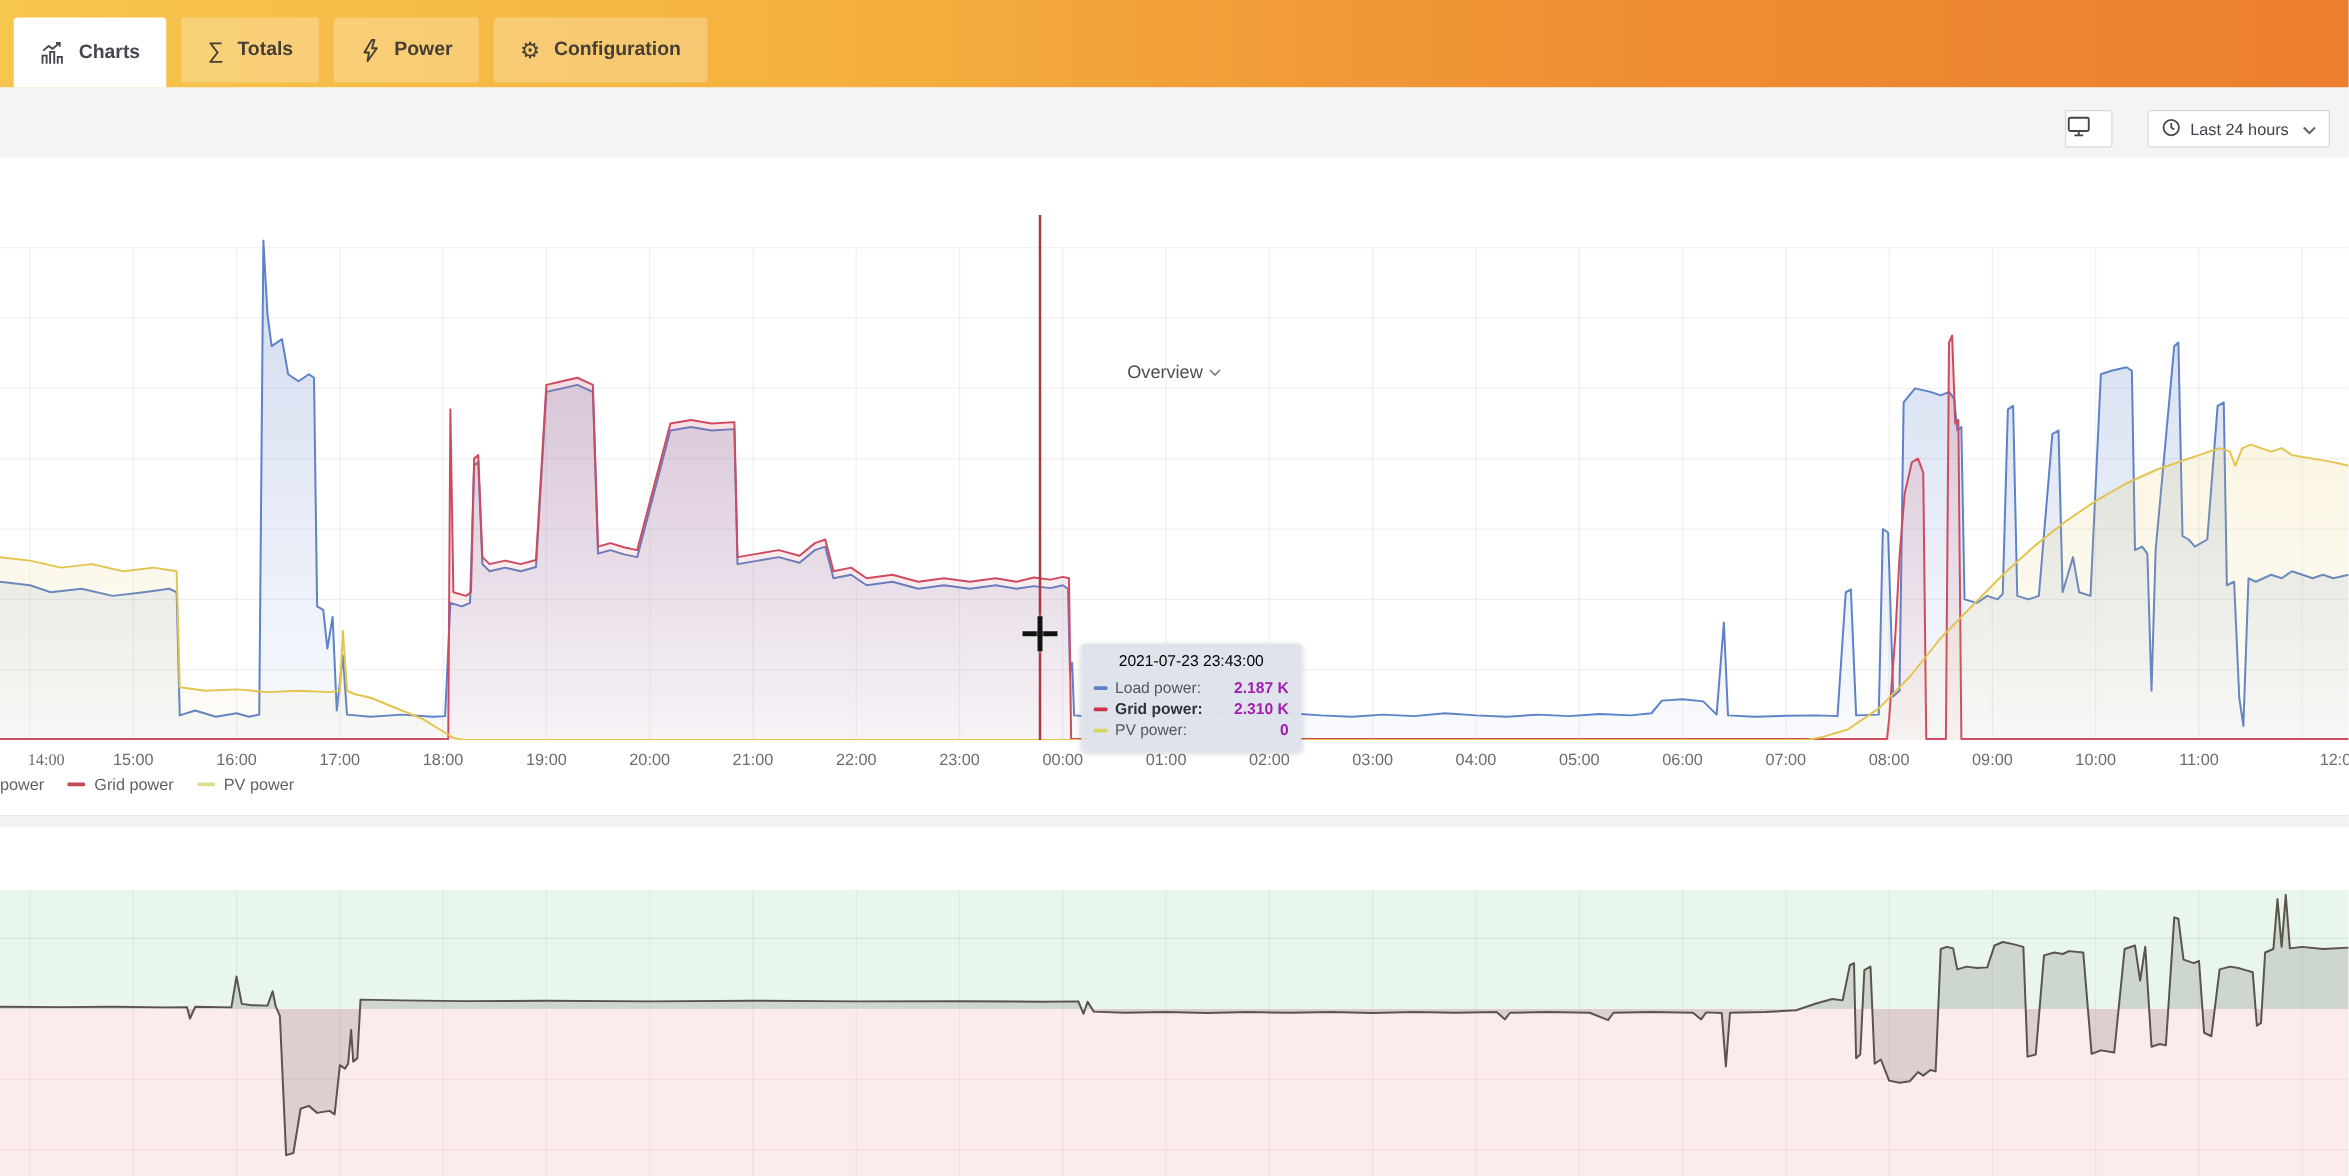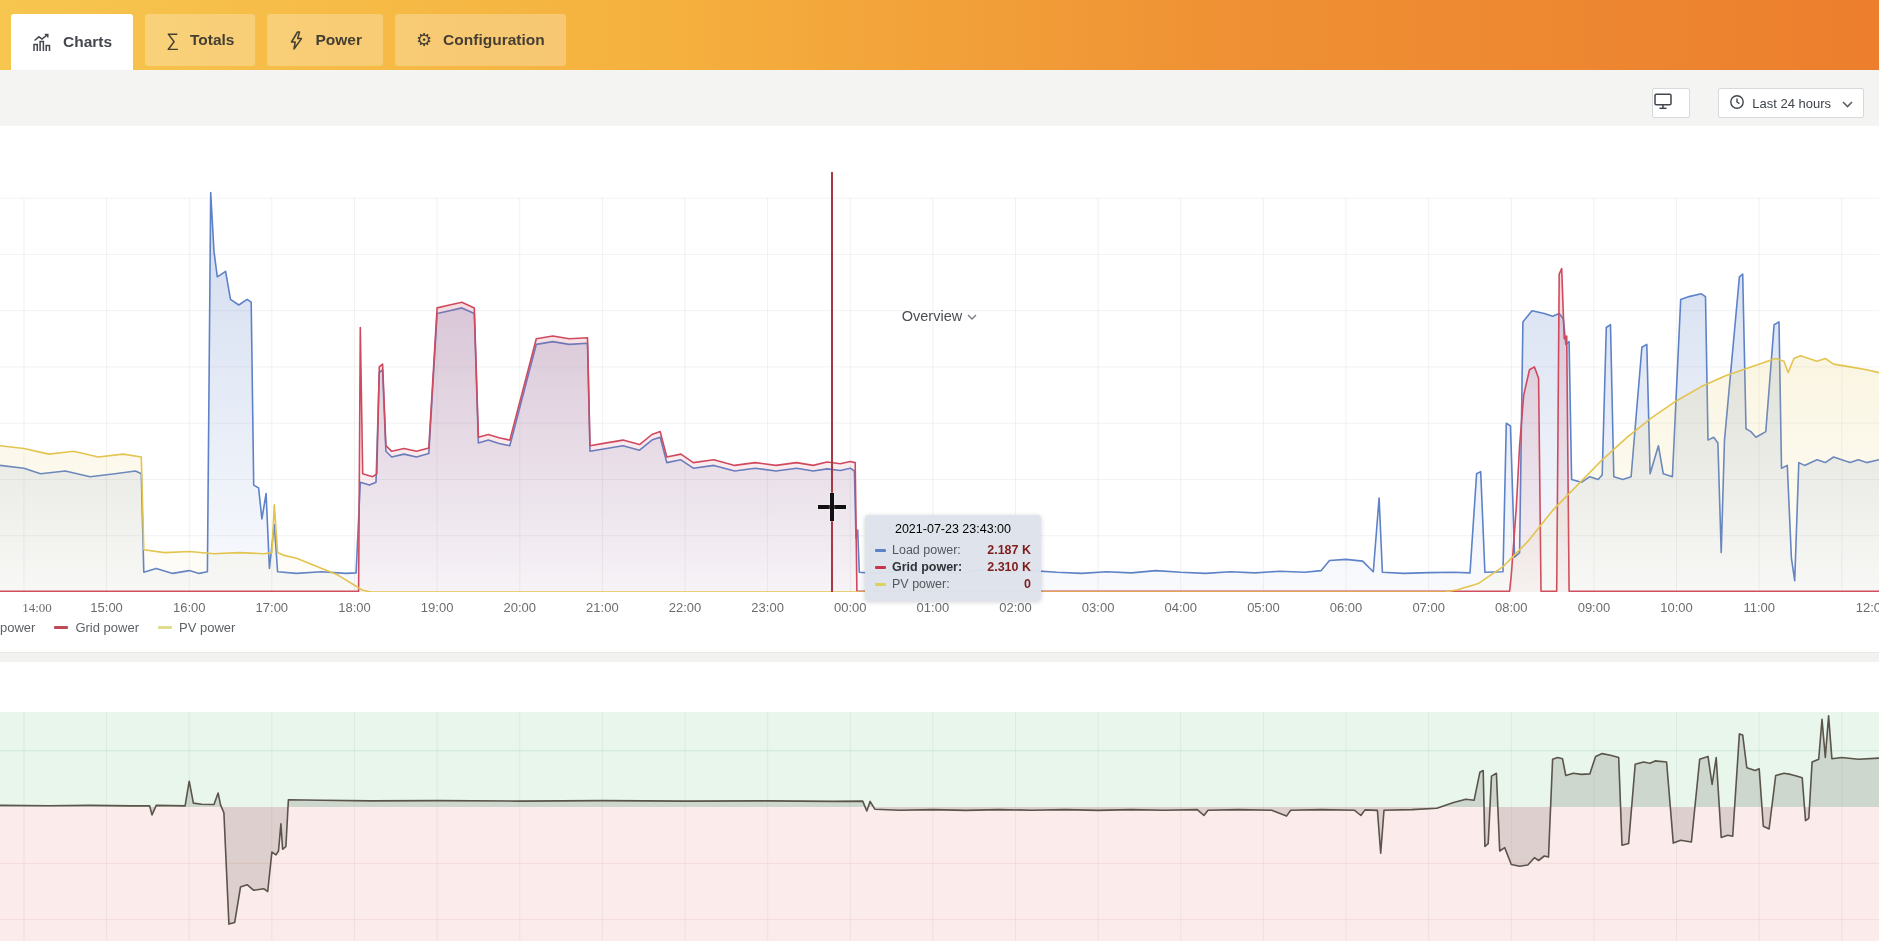--- a/index.html
+++ b/index.html
@@ -38,21 +38,21 @@
     border-radius:2px;display:flex;align-items:center;justify-content:space-between;
     color:#41464c;cursor:pointer;box-sizing:border-box;
   }
   .btn-monitor{right:189px;width:38px;}
   .btn-range{right:15px;padding:0 10px;gap:7px;font-size:13px;color:#3f444a;}
   .btn-range .chev{margin-left:4px;}
   
   .panel-overview{position:absolute;left:0;top:126px;width:1879px;height:522px;background:#fff;}
   .panel-title{
     position:absolute;left:0;width:100%;text-align:center;
-    font-size:14.5px;font-weight:500;color:#4a4e53;cursor:pointer;margin-top:18px;
+    font-size:14.5px;font-weight:500;color:#4a4e53;cursor:pointer;
   }
   .overview-title{top:163px;}
   .panel-title .chev{display:inline-block;margin-left:5px;vertical-align:1px;}
   .chart-svg{position:absolute;left:0;}
   #overview-svg{top:170px;}
   #battery-svg{top:690px;}
   .xticks{position:absolute;left:0;top:600px;width:1879px;height:18px;}
   .xtick{
     position:absolute;top:0;transform:translateX(-50%);
     font-size:13px;color:#6a6d70;white-space:nowrap;
@@ -75,21 +75,21 @@
   
   .tooltip{
     position:absolute;left:865px;top:515px;width:176px;box-sizing:border-box;
     background:rgba(222,227,235,0.97);border-radius:3px;padding:7px 10px 8px 10px;
     box-shadow:0 1px 5px rgba(0,0,0,0.18);z-index:30;
   }
   .tooltip-header{font-size:12.5px;font-weight:400;color:#000000;text-align:center;margin-bottom:6px;}
   .tt-row{display:flex;align-items:center;font-size:12.5px;color:#53575c;line-height:17px;}
   .tt-dash{width:11px;height:3px;border-radius:1px;margin-right:6px;flex:0 0 auto;}
   .tt-label{flex:1 1 auto;}
-  .tt-value{font-weight:700;color:#7f1d1d;}
+  .tt-value{font-weight:700;color:#a21caf;}
   .tt-row.bold .tt-label{font-weight:700;color:#2f3338;}
   
   .gap-strip{position:absolute;left:0;top:652px;width:1879px;height:10px;background:#f2f2f1;border-top:1px solid #e9e9e8;box-sizing:border-box;}
   .panel-battery{position:absolute;left:0;top:662px;width:1879px;height:279px;background:#fff;}
 </style>
 </head>
 <body>
 
 <div class="nav">
   <div class="tabs">

